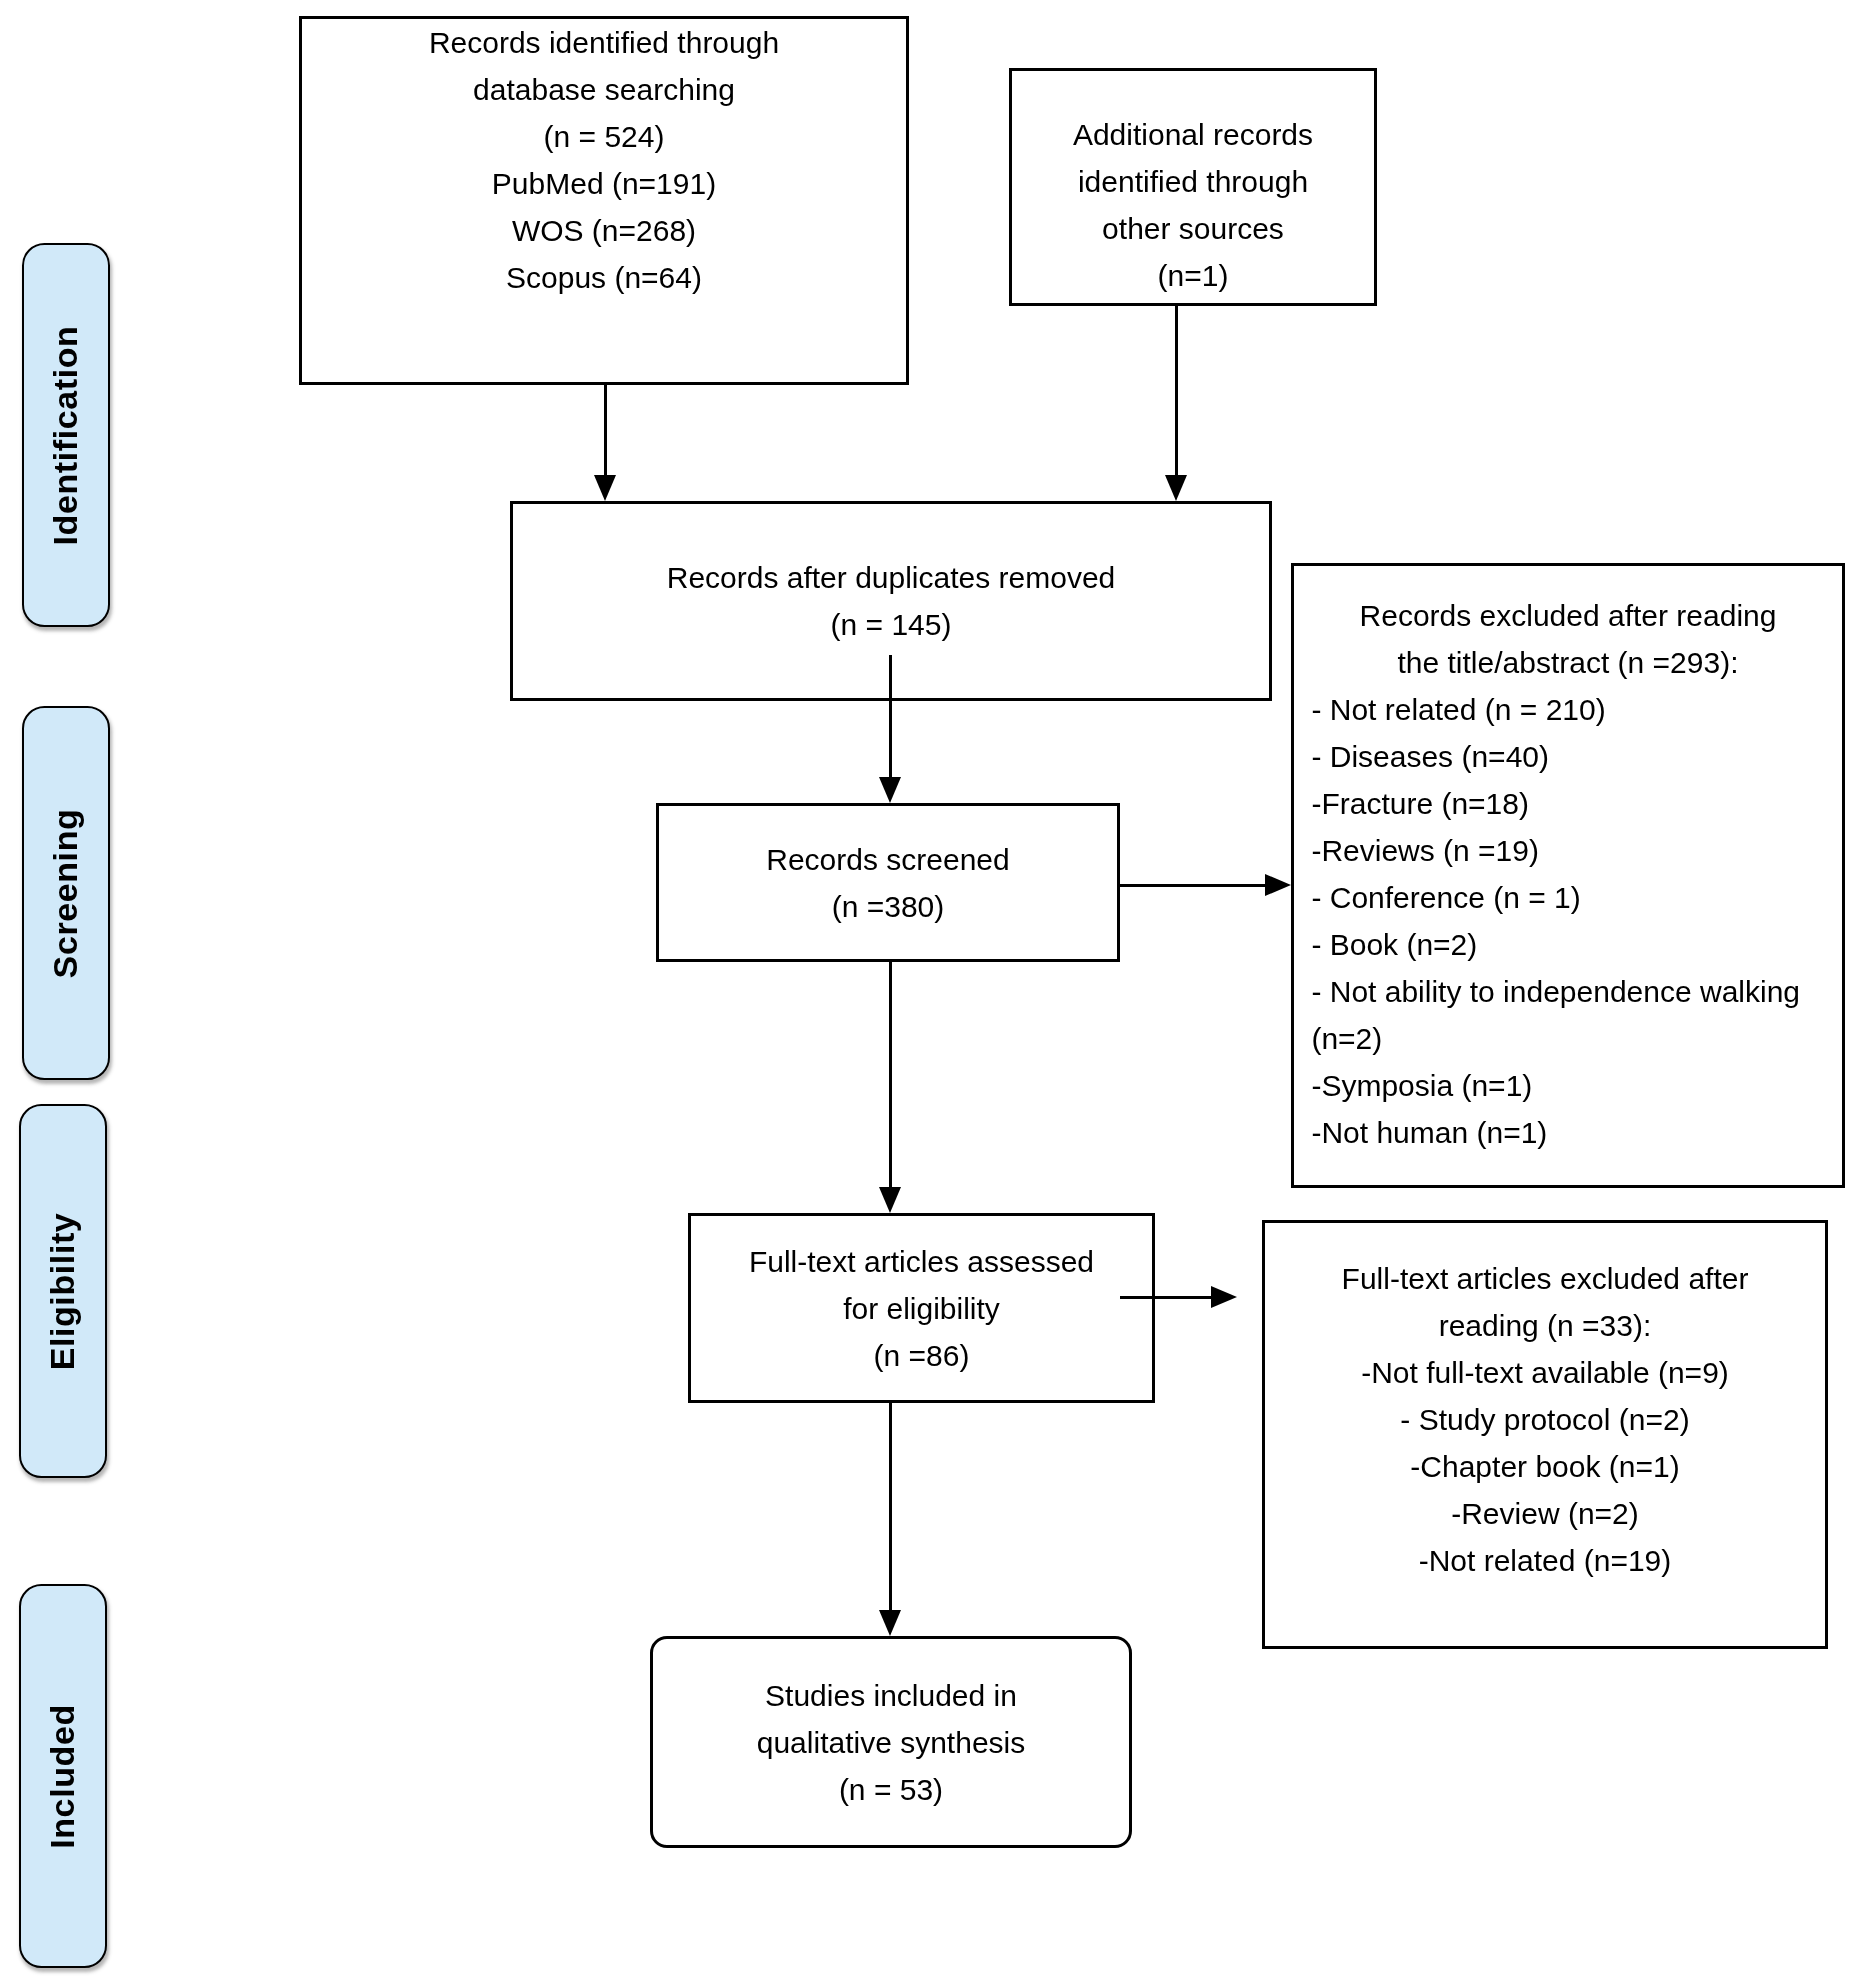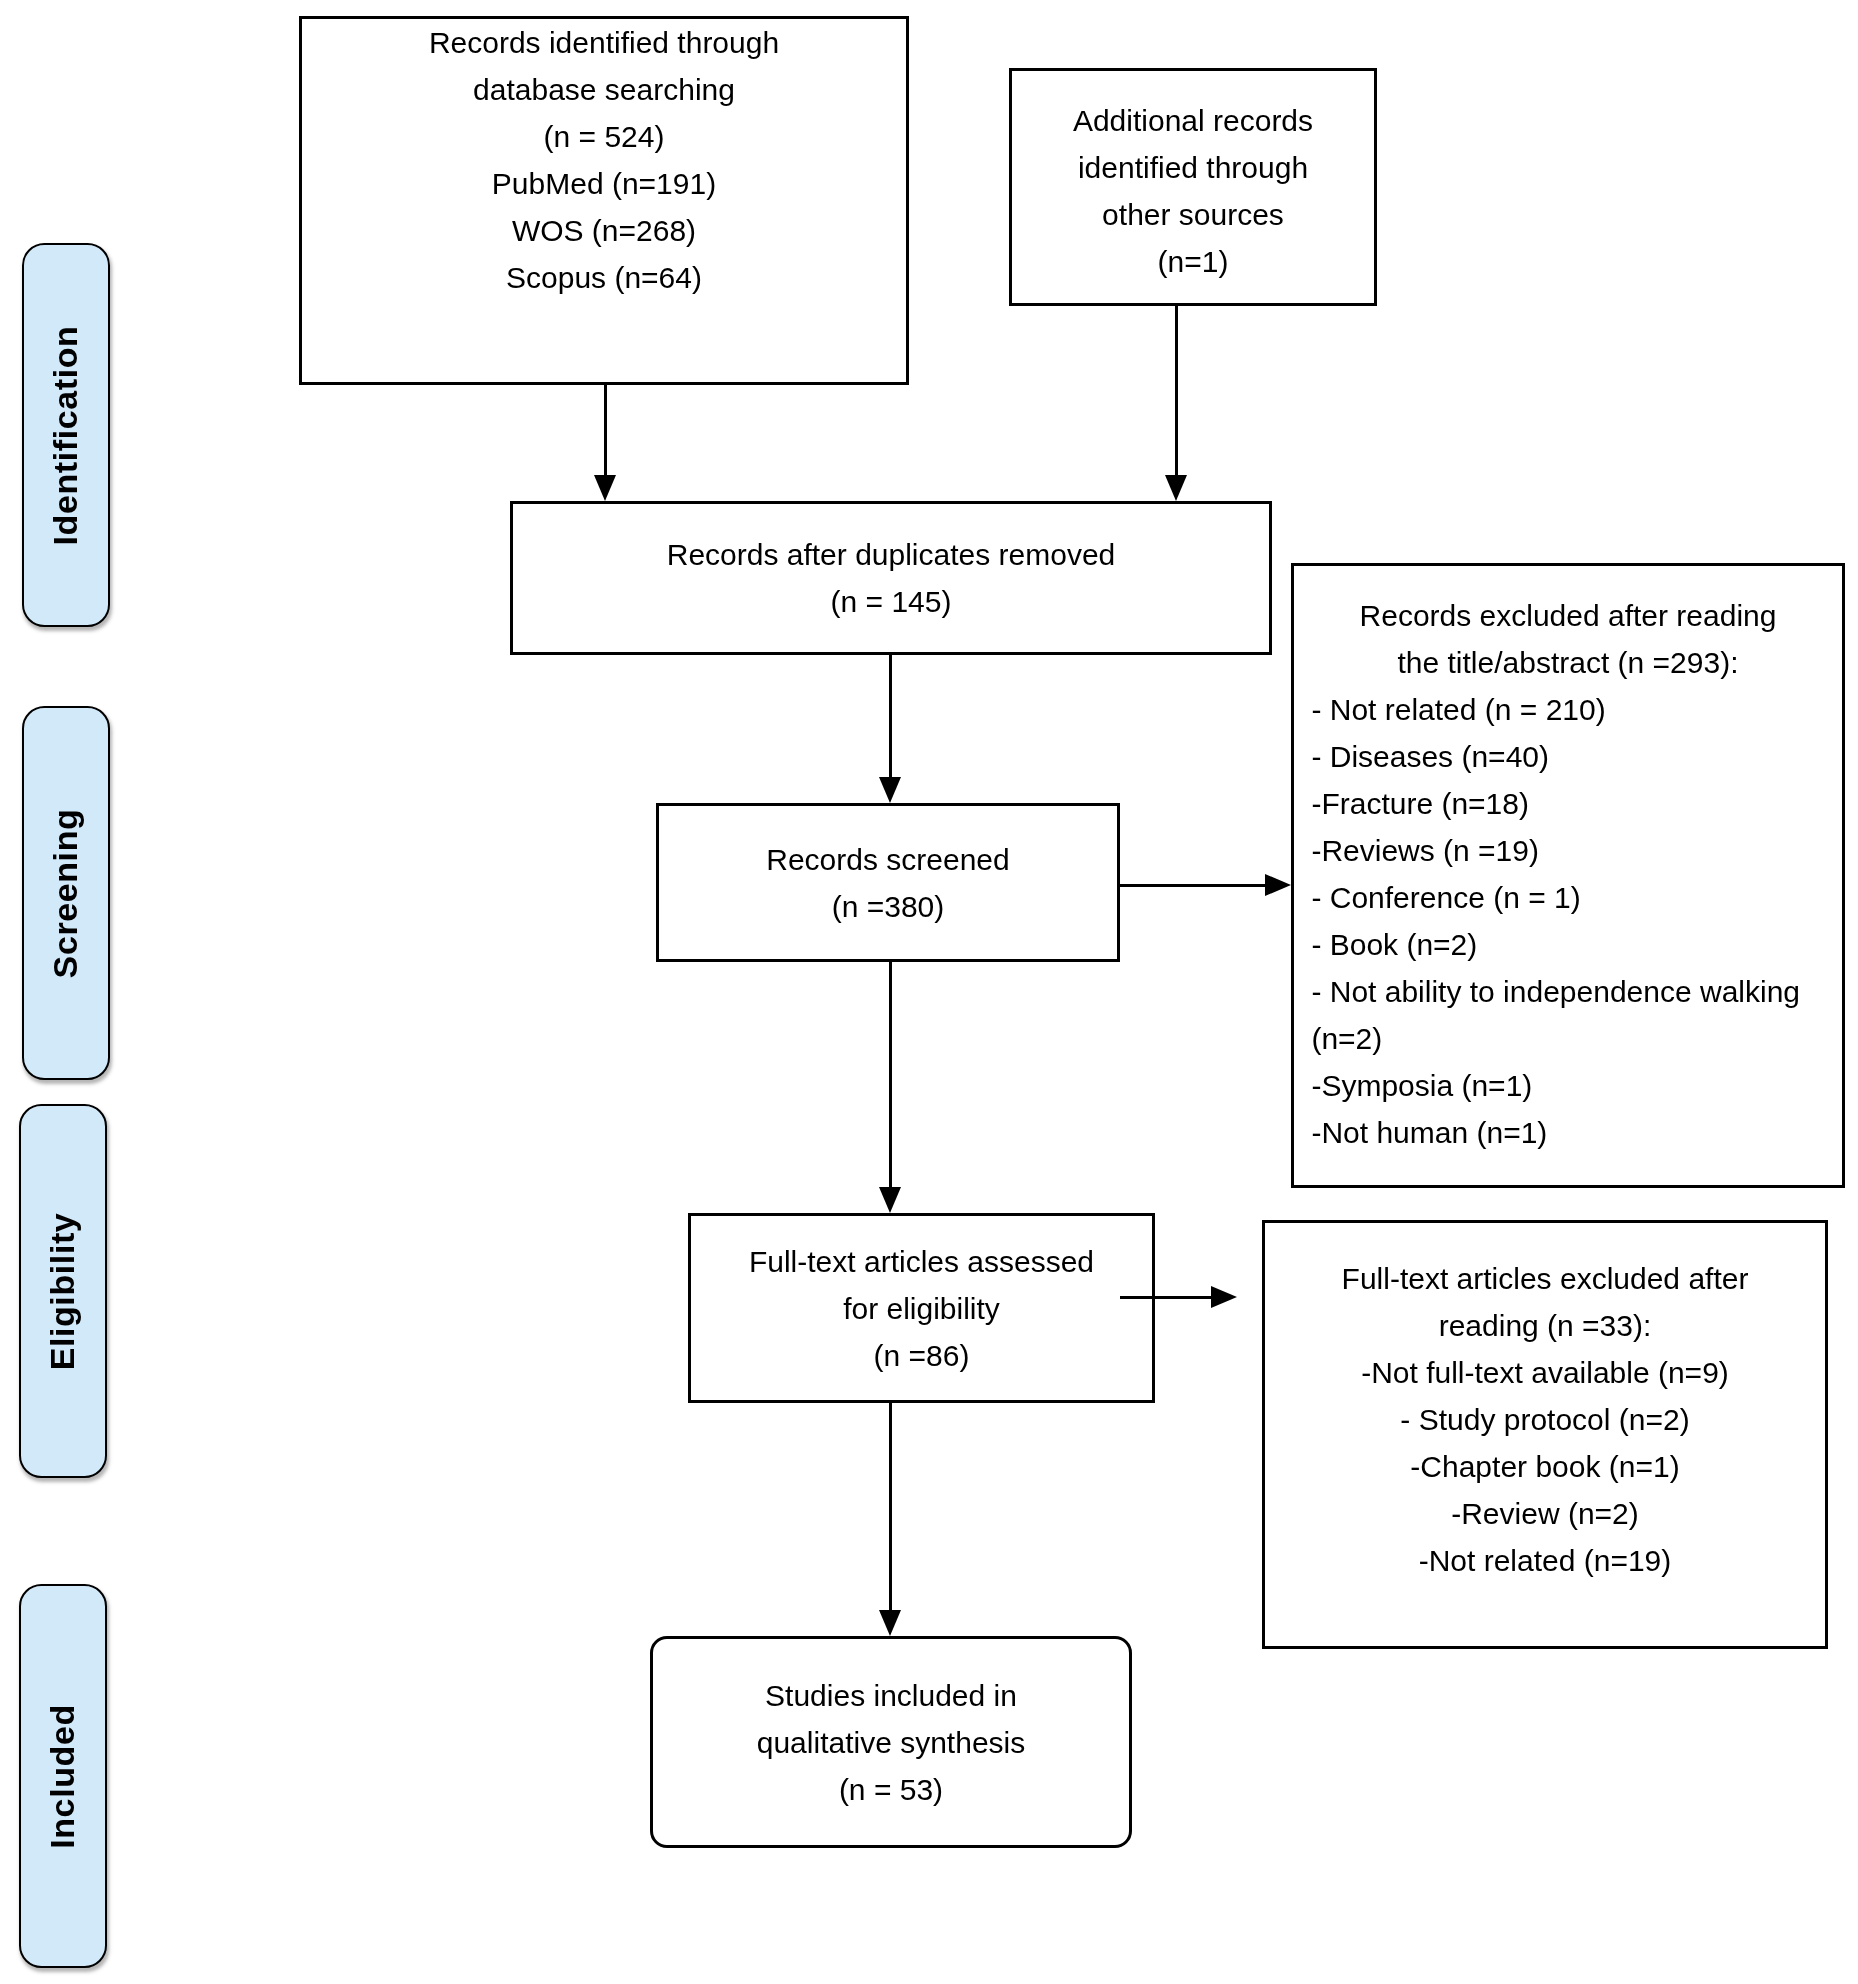--- a/index.html
+++ b/index.html
@@ -100,28 +100,28 @@
 
   <div class="flow-box" style="left:299px; top:15.6px; width:610px; height:369px; ">
     <div class="txt-line">Records identified through</div>
     <div class="txt-line">database searching</div>
     <div class="txt-line">(n = 524)</div>
     <div class="txt-line">PubMed (n=191)</div>
     <div class="txt-line">WOS (n=268)</div>
     <div class="txt-line">Scopus (n=64)</div>
   </div>
 
-  <div class="flow-box" style="left:1009px; top:68px; width:368px; height:238px; padding-top:26px;">
+  <div class="flow-box" style="left:1009px; top:68px; width:368px; height:238px; padding-top:40px;">
     <div class="txt-line">Additional records</div>
     <div class="txt-line">identified through</div>
     <div class="txt-line">other sources</div>
     <div class="txt-line">(n=1)</div>
   </div>
 
-  <div class="flow-box center" style="left:510px; top:501px; width:762px; height:154px;">
+  <div class="flow-box center" style="left:510px; top:501px; width:762px; height:200px;">
     <div class="txt-line">Records after duplicates removed</div>
     <div class="txt-line">(n = 145)</div>
   </div>
 
   <div class="flow-box center" style="left:656px; top:803px; width:464px; height:159px;">
     <div class="txt-line">Records screened</div>
     <div class="txt-line">(n =380)</div>
   </div>
 
   <div class="flow-box items-left" style="left:1291px; top:563px; width:554px; height:625px; padding:26px 17.4px 0 17.4px;">

